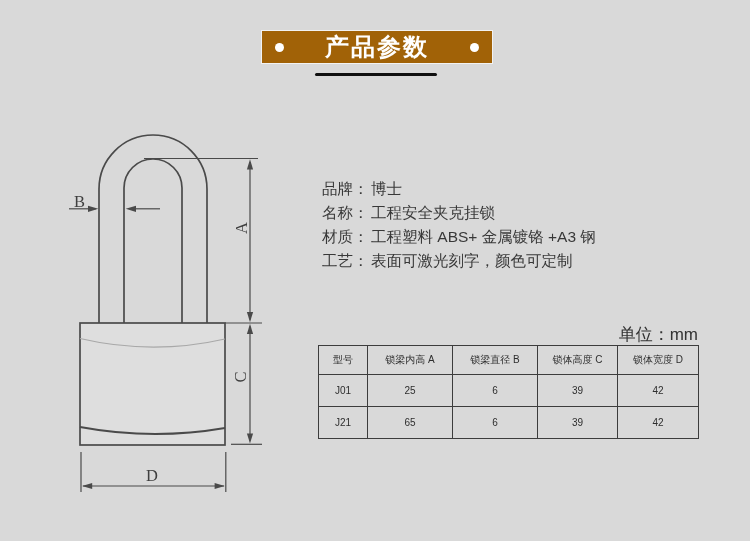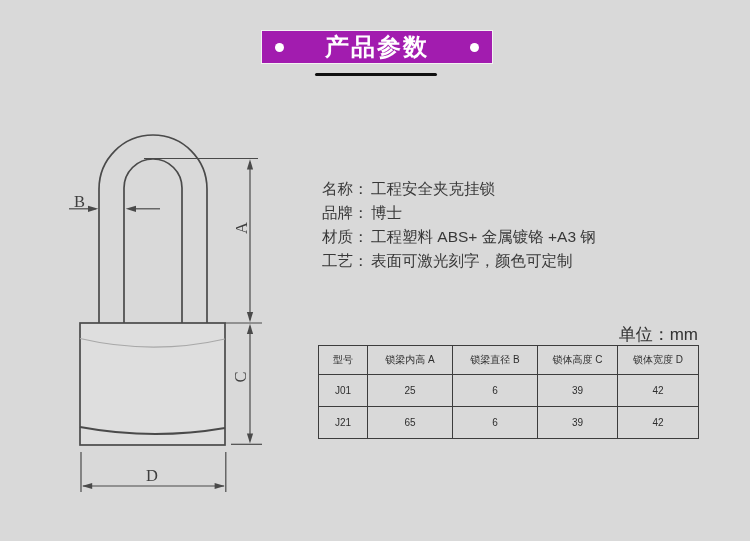--- a/index.html
+++ b/index.html
@@ -11,21 +11,21 @@
     position:relative;
     width:750px;height:541px;
     background:#d9d9d9;
     overflow:hidden;
     margin:0 auto;
   }
   
   .banner{
     position:absolute;left:262px;top:31px;
     width:230px;height:32px;
-    background:#a21caf;
+    background:#a16207;
     box-shadow:0 0 0 1px rgba(255,255,255,.65);
     display:flex;align-items:center;justify-content:center;
   }
   .banner-title{
     color:#ffffff;font-size:24px;font-weight:bold;
     letter-spacing:2px;line-height:32px;white-space:nowrap;
   }
   .banner-dot{
     position:absolute;top:50%;margin-top:-4.5px;
     width:9px;height:9px;border-radius:50%;
@@ -119,24 +119,24 @@
     <g fill="#3f3f3f" font-family="Liberation Serif, serif" font-size="16.5">
       <text x="74" y="207">B</text>
       <text x="246.5" y="228" text-anchor="middle" transform="rotate(-90 246.5 228)">A</text>
       <text x="245.5" y="377" text-anchor="middle" transform="rotate(-90 245.5 377)">C</text>
       <text x="152" y="481" text-anchor="middle">D</text>
     </g>
   </svg>
 
   <div class="specs">
     <div class="spec-row">
-      <span class="spec-label">名称：</span><span class="spec-value">工程安全夹克挂锁</span>
+      <span class="spec-label">品牌：</span><span class="spec-value">博士</span>
     </div>
     <div class="spec-row">
-      <span class="spec-label">品牌：</span><span class="spec-value">博士</span>
+      <span class="spec-label">名称：</span><span class="spec-value">工程安全夹克挂锁</span>
     </div>
     <div class="spec-row">
       <span class="spec-label">材质：</span><span class="spec-value">工程塑料 ABS+ 金属镀铬 +A3 钢</span>
     </div>
     <div class="spec-row">
       <span class="spec-label">工艺：</span><span class="spec-value">表面可激光刻字，颜色可定制</span>
     </div>
   </div>
 
   <div class="unit-label">单位：mm</div>

